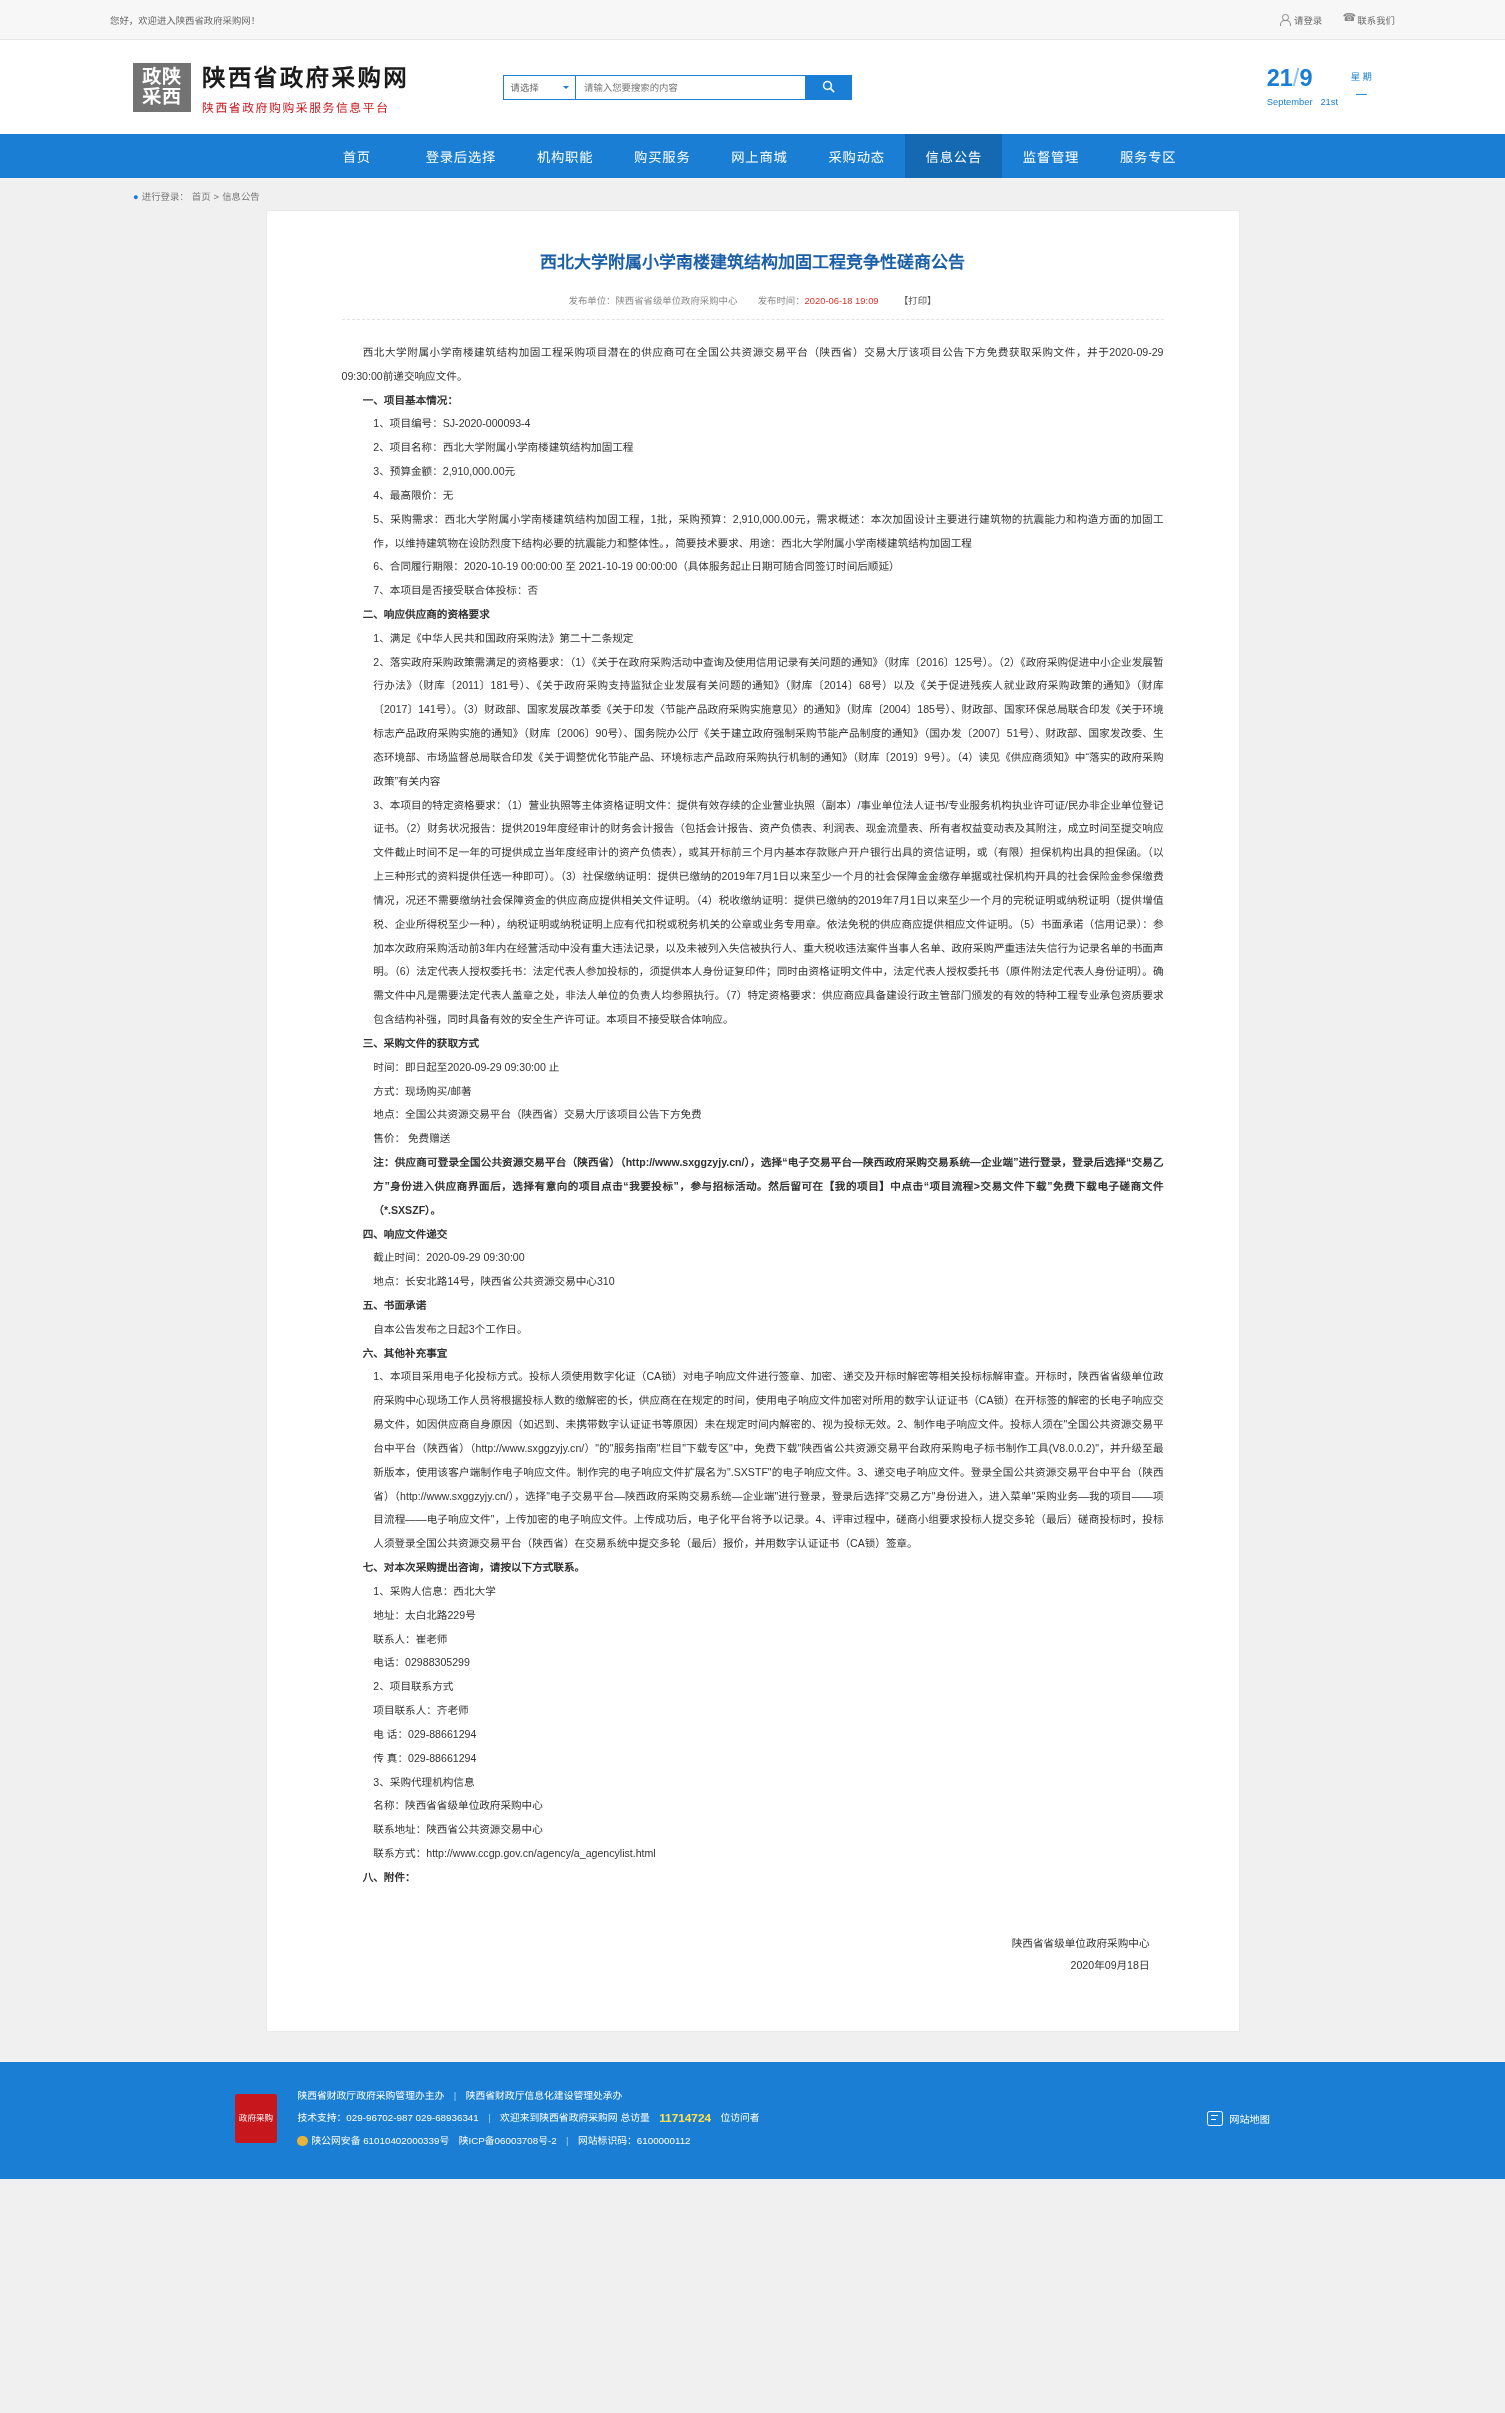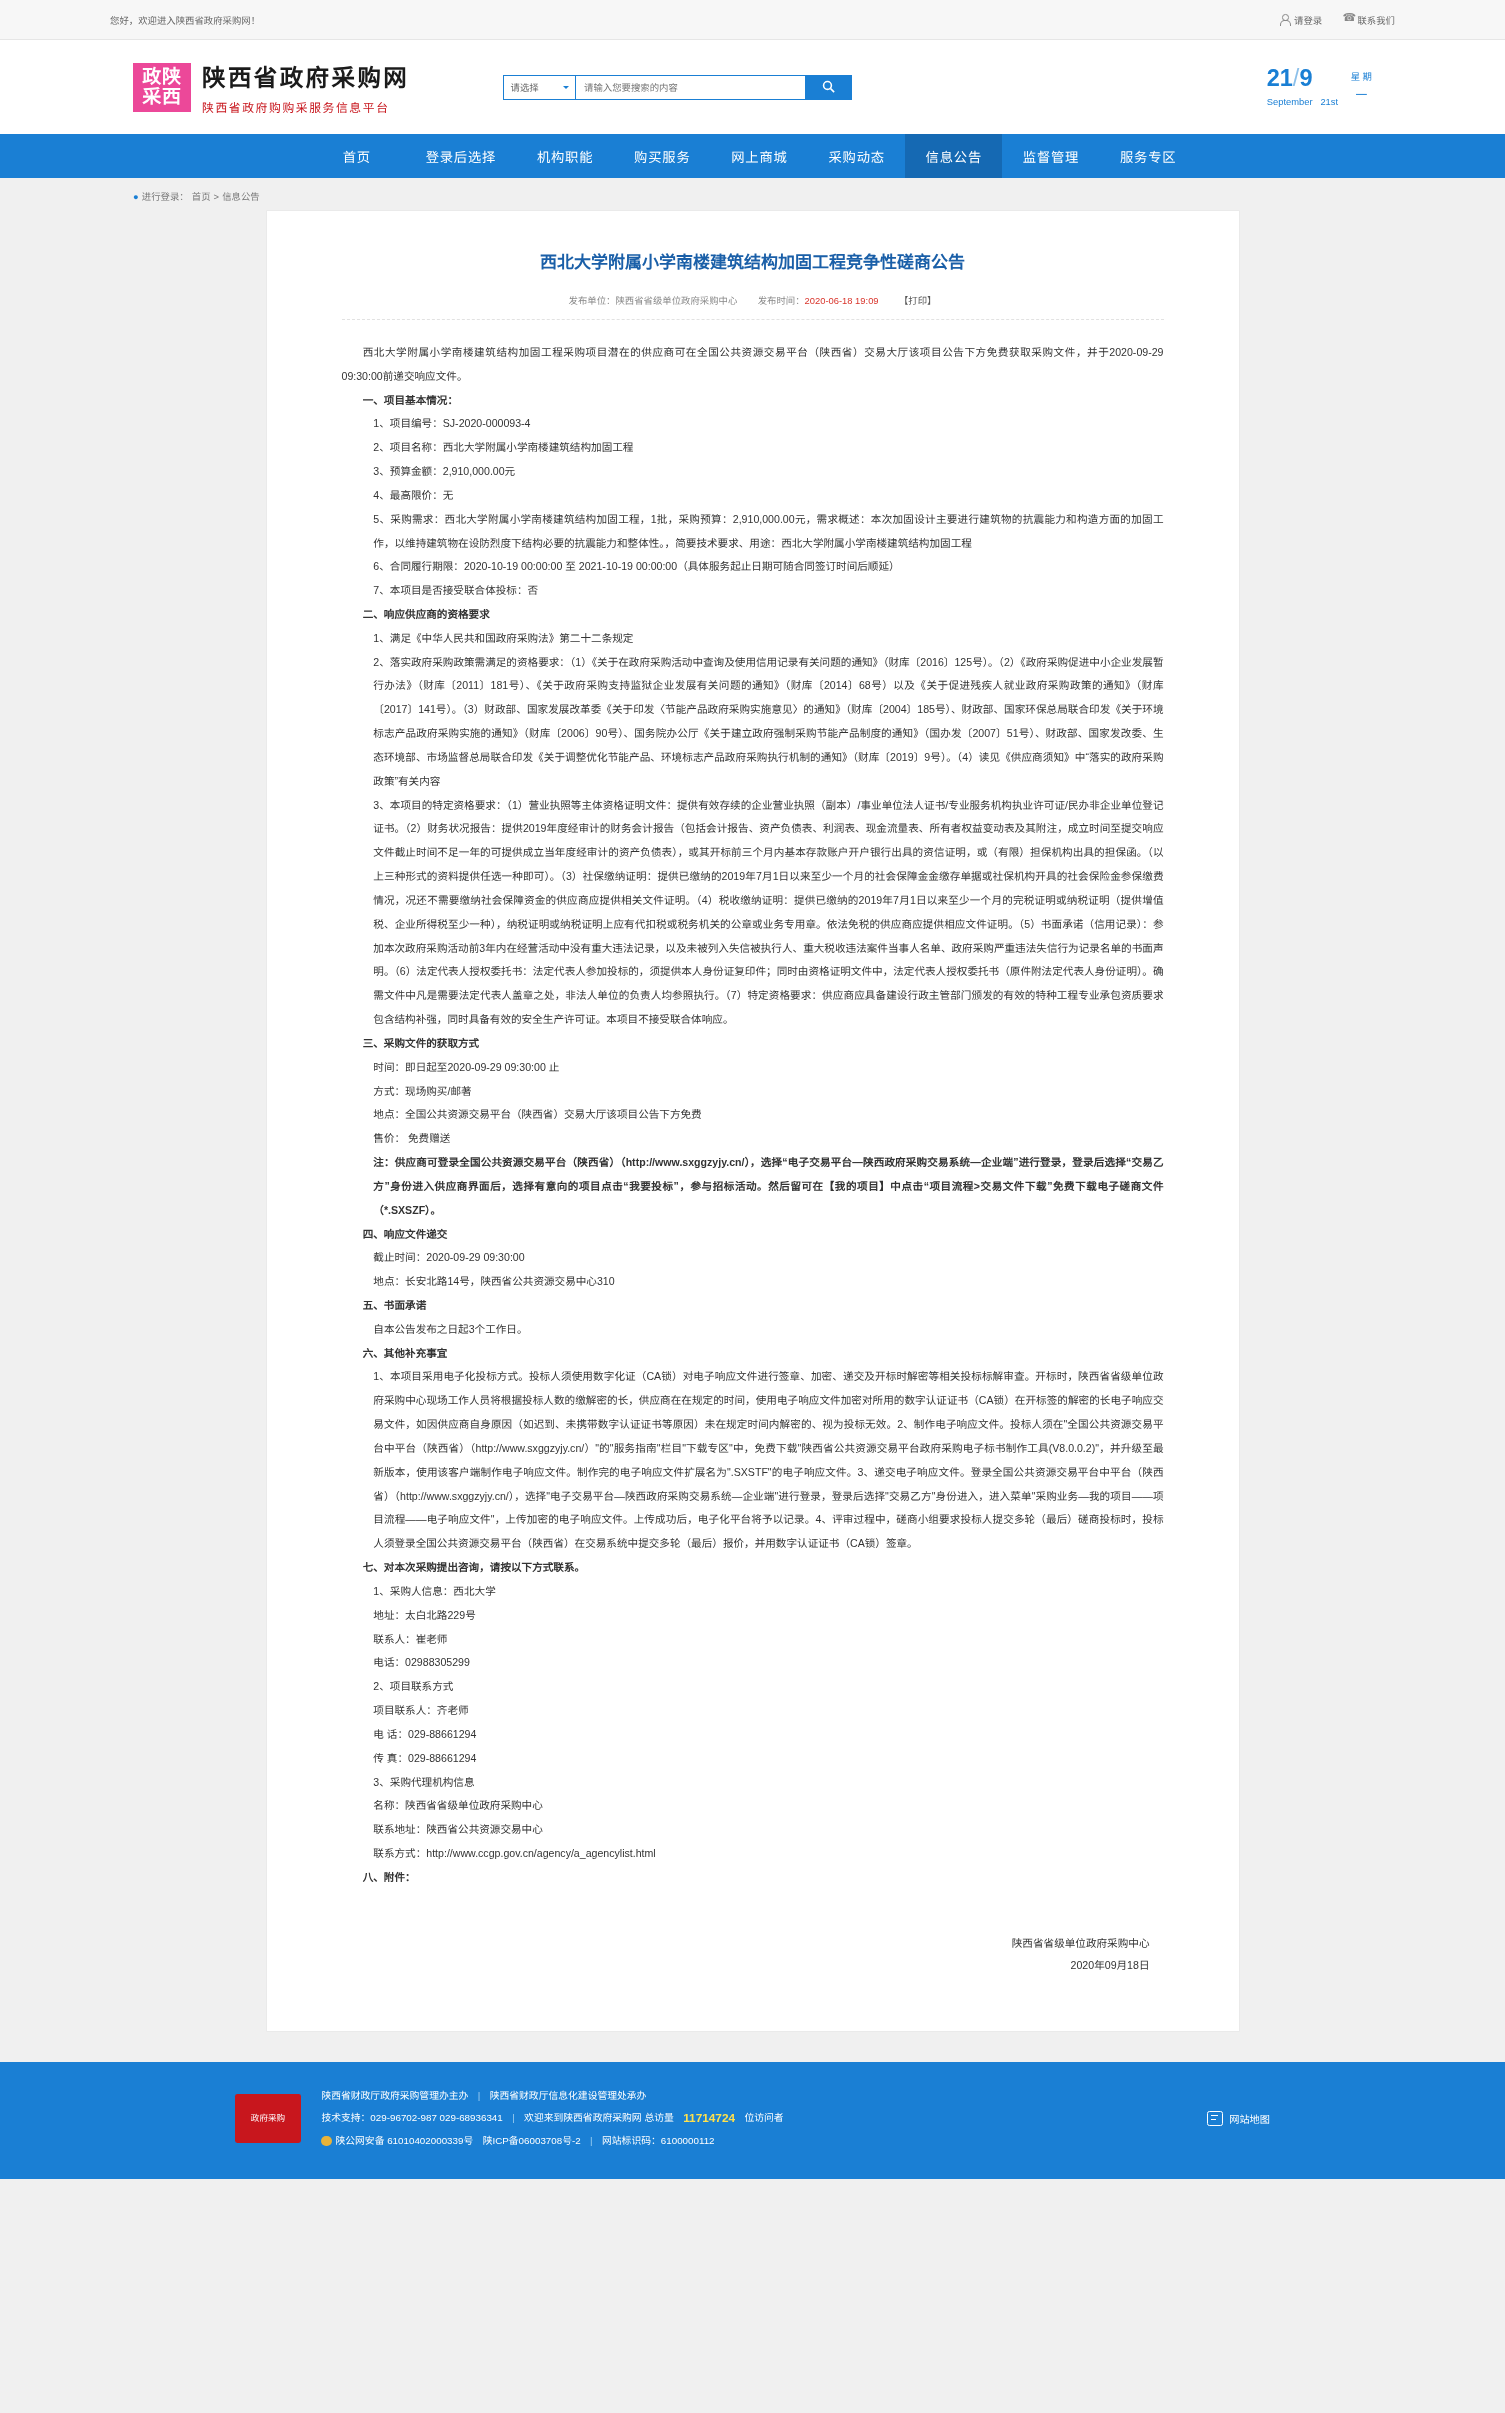--- a/index.html
+++ b/index.html
@@ -42,21 +42,21 @@
   
   .header {
     height:94px;
     background:#fff;
     display:flex;
     align-items:center;
     padding:0 133px;
   }
   .logo-block { display:flex; align-items:center; gap:11px; }
   .logo-mark {
-    width:58px; height:49px; background:#ec4899; color:#fff;
+    width:58px; height:49px; background:#737373; color:#fff;
     display:flex; align-items:center; justify-content:center;
     font-size:19px; font-weight:bold; line-height:1.05; letter-spacing:0.8px;
     font-family:"DejaVu Sans",sans-serif;
   }
   .logo-mark span { display:block; }
   .logo-text .l1 {
     font-size:23.5px; font-weight:bold; color:#1b1b1b; letter-spacing:2.4px;
     font-family:"DejaVu Sans",sans-serif;
   }
   .logo-text .l2 {
@@ -135,21 +135,21 @@
   .bold { font-weight:bold; }
 
   .signature { margin-top:42px; text-align:right; font-size:10.6px; line-height:2.1; color:#333; padding-right:14px; }
 
   
   .footer {
     margin-top:31px; background:#1a7fd4; color:#fff; padding:23.5px 0 27px 0;
   }
   .footer-inner { width:1035px; margin:0 auto; display:flex; align-items:center; gap:20.4px; }
   .footer-seal {
-    width:66px; height:49px; background:#c8161d; color:#fff; border-radius:2.4px;
+    width:42px; height:49px; background:#c8161d; color:#fff; border-radius:2.4px;
     display:flex; align-items:center; justify-content:center; font-size:8.6px;
     text-align:center; line-height:1.2; flex:none;
   }
   .footer-lines { font-size:9.8px; line-height:2.1; }
   .footer-lines .row { display:flex; align-items:center; gap:9.4px; flex-wrap:wrap; }
   .sep { color:#9fd0f2; }
   .hotline { color:#ffe14d; font-weight:bold; font-size:11.8px; }
   .badge-police { display:inline-flex; align-items:center; gap:3.9px; }
   .badge-dot { width:10.2px;height:10.2px;border-radius:50%;background:#e8b33a;display:inline-block; }
   .footer-map { margin-left:auto; display:flex; align-items:center; gap:6.3px; font-size:10.2px; }

